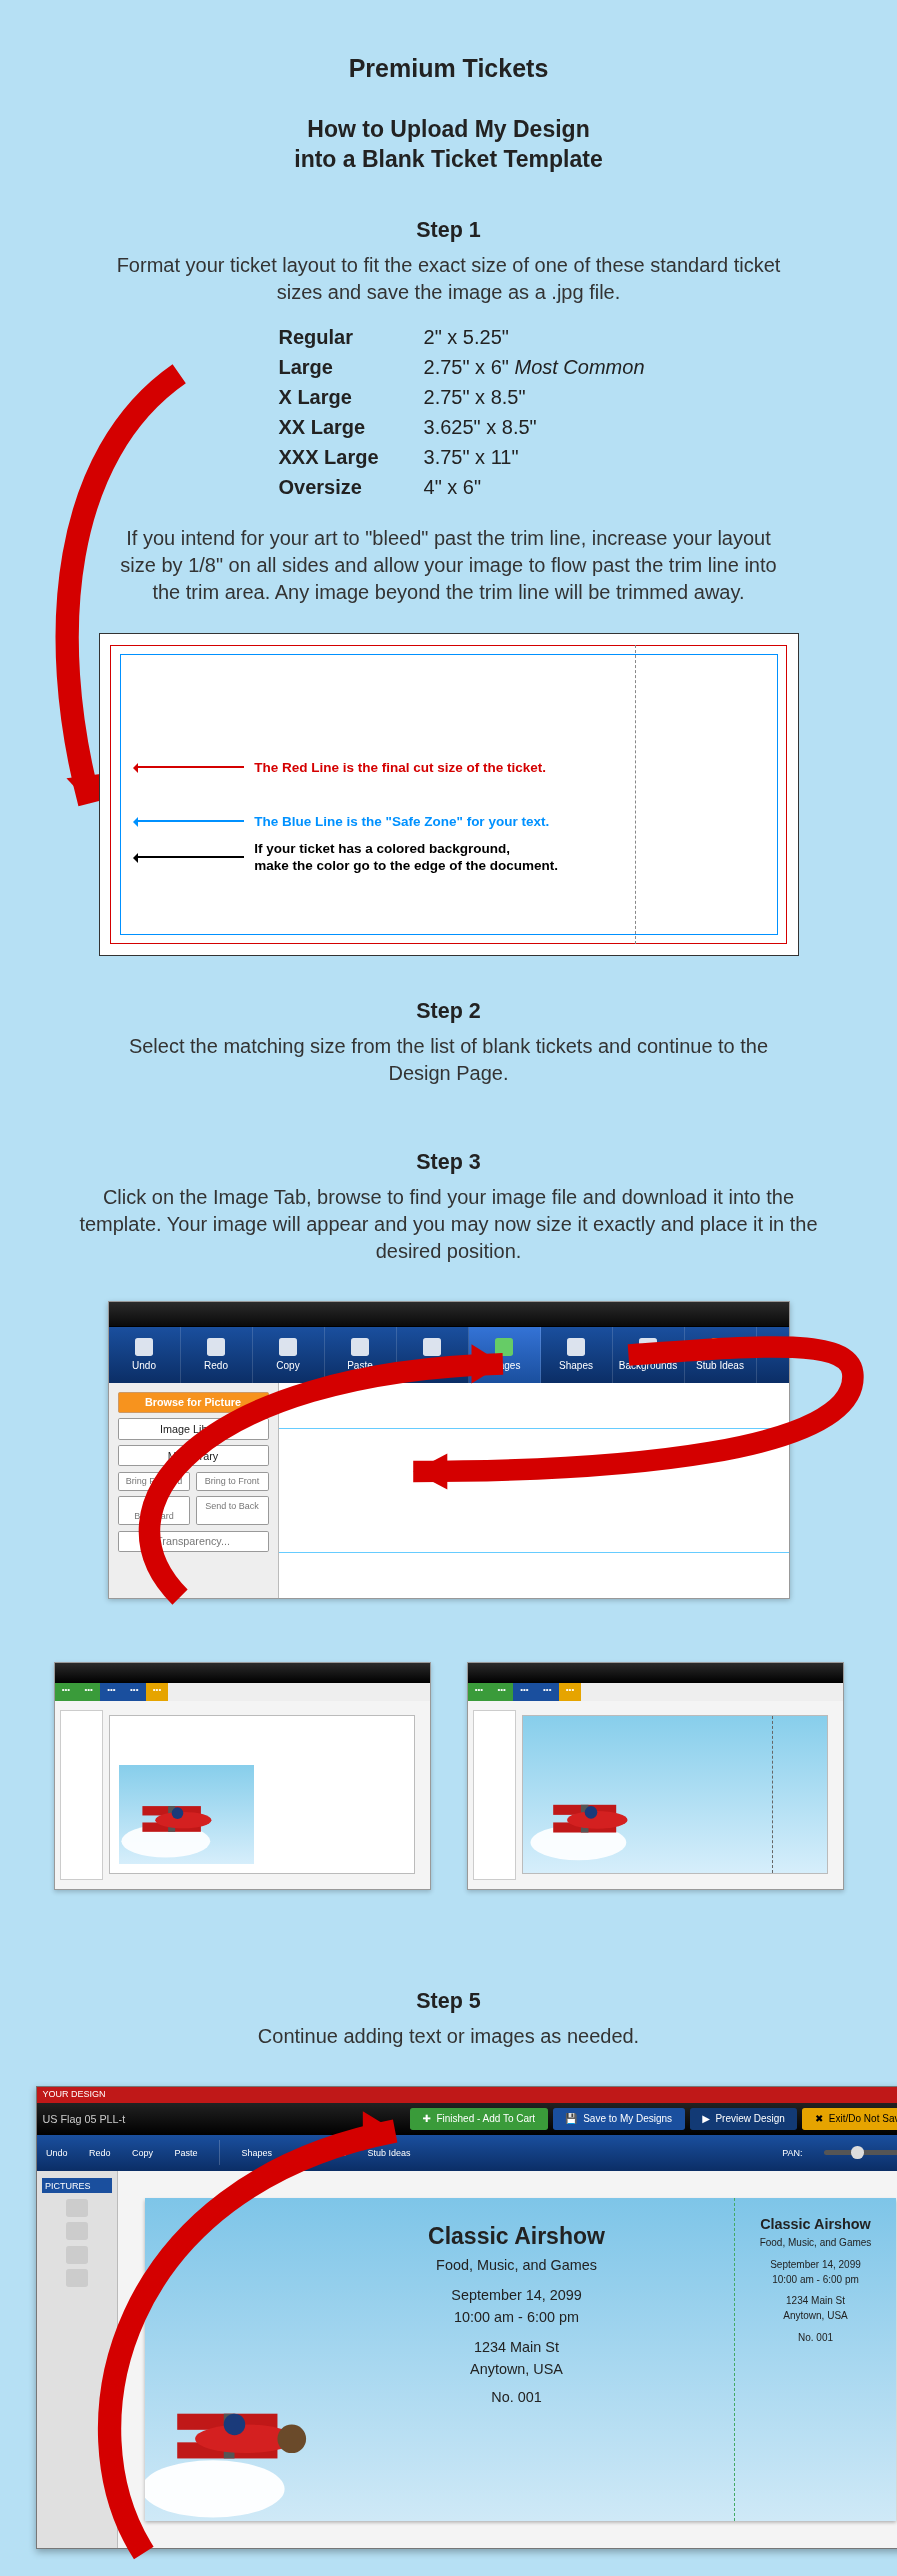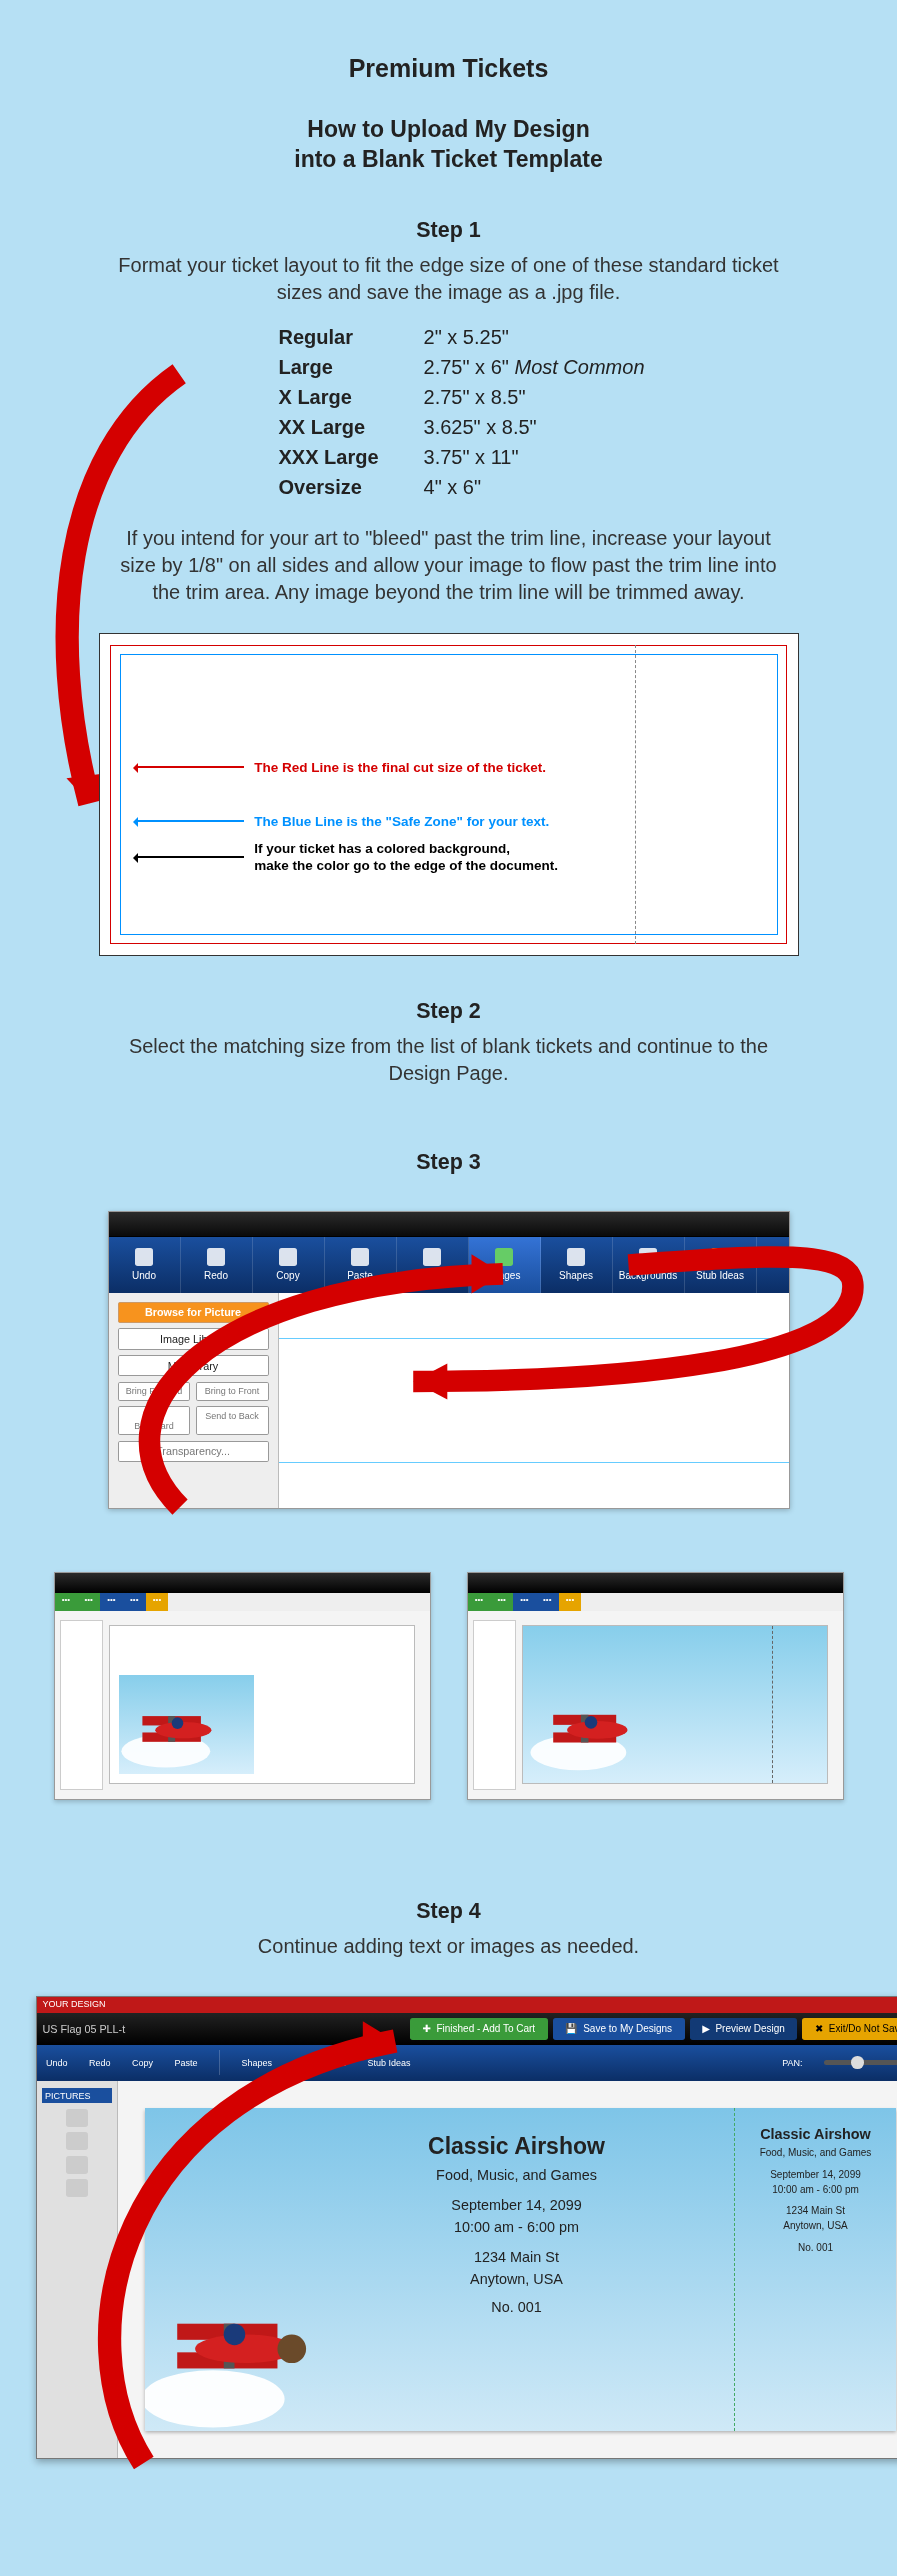--- a/index.html
+++ b/index.html
@@ -93,21 +93,21 @@
 
 <div class="page">
 
   <div class="h-main">Premium Tickets</div>
   <div class="h-sub">
     <span>How to Upload My Design</span><br>
     <span>into a Blank Ticket Template</span>
   </div>
 
   <div class="step-h">Step 1</div>
-  <div class="body-txt">Format your ticket layout to fit the edge size of one of these standard ticket sizes and save the image as a .jpg file.</div>
+  <div class="body-txt">Format your ticket layout to fit the exact size of one of these standard ticket sizes and save the image as a .jpg file.</div>
 
   <div class="size-table">
     <div class="size-col left">
       <div>Regular</div>
       <div>Large</div>
       <div>X Large</div>
       <div>XX Large</div>
       <div>XXX Large</div>
       <div>Oversize</div>
     </div>
@@ -144,20 +144,21 @@
           <div class="dl-arrow"></div>
           <div class="dl-text"><span>If your ticket has a colored background,</span><br><span>make the color go to the edge of the document.</span></div>
         </div>
     </div>
   </div>
 
   <div class="step-h">Step 2</div>
   <div class="body-txt">Select the matching size from the list of blank tickets and continue to the Design Page.</div>
 
   <div class="step-h" style="margin-top:63px">Step 3</div>
+  <div class="body-txt" style="padding:0 36px">Click on the Image Tab, browse to find your image file and download it into the template.  Your image will appear and you may now size it exactly and place it in the desired position.</div>
 
   <div style="position:relative;">
     <div class="editor">
       <div class="titlebar"></div>
       <div class="toolbar">
         <div class="tool">
             <div class="ico"></div>
             <span>Undo</span>
           </div>
         <div class="tool">
@@ -269,21 +270,21 @@
               <rect x="42" y="30" width="6" height="22" fill="#555"></rect>
               <ellipse cx="55" cy="42" rx="24" ry="7" fill="#d42020"></ellipse>
               <circle cx="50" cy="36" r="5" fill="#1a3a7a"></circle>
             </svg>
           </div>
         </div>
       </div>
     </div>
   </div>
 
-  <div class="step-h" style="margin-top:99px">Step 4</div>
+  <div class="step-h" style="margin-top:99px">Step 5</div>
   <div class="body-txt">Continue adding text or images as needed.</div>
 
   <div style="position:relative;">
     <div class="editor-lg">
       <div style="height:16px;background:#c01818;color:#fff;font-size:9px;padding:1.8px 5.4px;">YOUR DESIGN</div>
       <div class="elg-tab">
         <span style="color:#ccc; font-size:10.8px; margin-right:auto;">US Flag 05 PLL-t</span>
         <div class="chip green">✚ <span>Finished - Add To Cart</span></div>
         <div class="chip blue">💾 <span>Save to My Designs</span></div>
         <div class="chip dblue">▶ <span>Preview Design</span></div>

